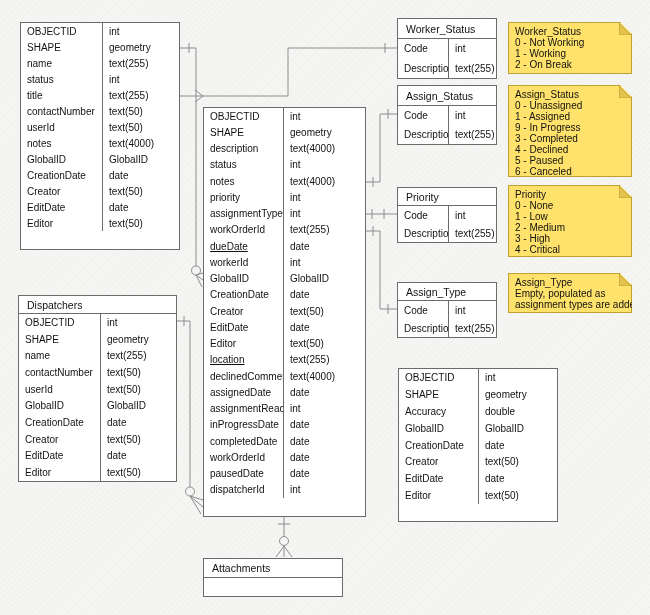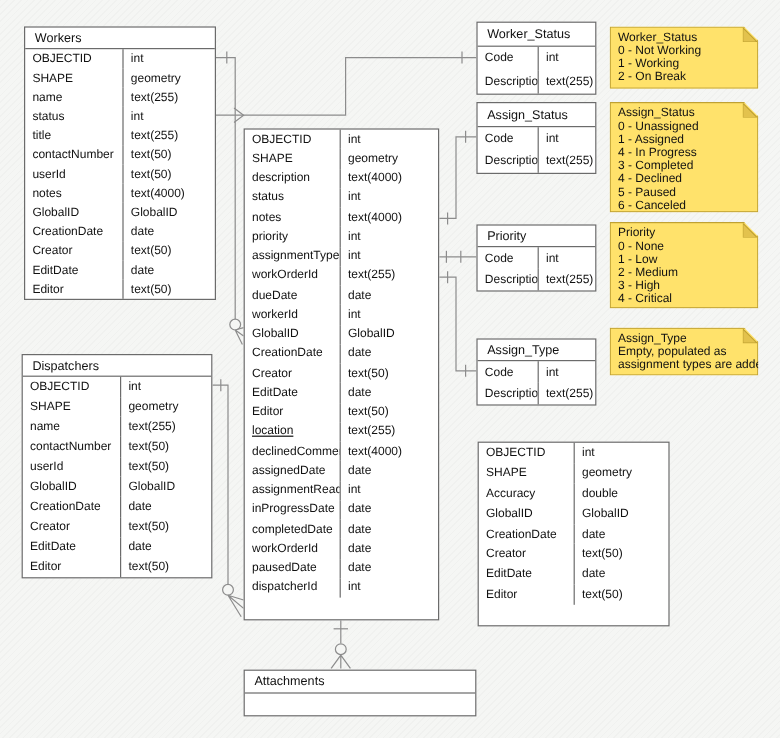--- a/index.html
+++ b/index.html
@@ -110,21 +110,20 @@
       <g>
         <path d="M284,515 V536"></path>
         <line x1="278" y1="524" x2="290" y2="524"></line>
         <circle cx="284" cy="541" r="4.5" fill="#f5f6f4"></circle>
         <path d="M284,546 L276,557 M284,546 L284,557 M284,546 L292,557"></path>
       </g>
     </g>
   </svg>
 
   <div class="er-table" style="left: 20px; top: 22px; width: 160px; height: 228px;">
-      <div class="er-title" style="height: 18px;">Workers</div>
       <div class="er-rows">
         <div class="er-row" style="height: 16px;">
           <div class="er-cell-name" style="width: 82px;">OBJECTID</div>
           <div class="er-cell-type">int</div>
         </div>
         <div class="er-row" style="height: 16px;">
           <div class="er-cell-name" style="width: 82px;">SHAPE</div>
           <div class="er-cell-type">geometry</div>
         </div>
         <div class="er-row" style="height: 16px;">
@@ -246,21 +245,21 @@
         </div>
         <div class="er-row" style="height: 16.25px;">
           <div class="er-cell-name" style="width: 80px;">assignmentType</div>
           <div class="er-cell-type">int</div>
         </div>
         <div class="er-row" style="height: 16.25px;">
           <div class="er-cell-name" style="width: 80px;">workOrderId</div>
           <div class="er-cell-type">text(255)</div>
         </div>
         <div class="er-row" style="height: 16.25px;">
-          <div class="er-cell-name" style="width: 80px;">dueDate</div>
+          <div class="er-cell-name" style="width: 80px; text-decoration: underline;">dueDate</div>
           <div class="er-cell-type">date</div>
         </div>
         <div class="er-row" style="height: 16.25px;">
           <div class="er-cell-name" style="width: 80px;">workerId</div>
           <div class="er-cell-type">int</div>
         </div>
         <div class="er-row" style="height: 16.25px;">
           <div class="er-cell-name" style="width: 80px;">GlobalID</div>
           <div class="er-cell-type">GlobalID</div>
         </div>
@@ -399,21 +398,21 @@
         <div class="er-row" style="height: 16.9px;">
           <div class="er-cell-name" style="width: 80px;">EditDate</div>
           <div class="er-cell-type">date</div>
         </div>
         <div class="er-row" style="height: 16.9px;">
           <div class="er-cell-name" style="width: 80px;">Editor</div>
           <div class="er-cell-type">text(50)</div>
         </div>
       </div>
     </div>
-  <div class="er-table" style="left: 203px; top: 558px; width: 194px; height: 39px;">
+  <div class="er-table" style="left: 203px; top: 558px; width: 140px; height: 39px;">
       <div class="er-title" style="height: 19px;">Attachments</div>
       <div class="er-rows">
         <div class="er-row" style="height: 18px;">
           <div class="er-cell-name no-divider" style="width: 81px;"></div>
           <div class="er-cell-type"></div>
         </div>
       </div>
     </div>
 
   <div class="note" style="left: 508px; top: 22px; width: 124px; height: 52px; background: rgb(255, 226, 107); border-color: rgb(191, 161, 51);">
@@ -422,21 +421,21 @@
       <div class="note-line">1 - Working</div>
       <div class="note-line">2 - On Break</div>
       <svg class="fold" width="12" height="12">
         <path d="M0,0 L12,12 L0,12 Z" fill="#e3c24d" stroke="#bfa133" stroke-width="1"></path>
       </svg>
     </div>
   <div class="note" style="left: 508px; top: 85px; width: 124px; height: 92px; background: rgb(255, 226, 107); border-color: rgb(191, 161, 51);">
       <div class="note-line">Assign_Status</div>
       <div class="note-line">0 - Unassigned</div>
       <div class="note-line">1 - Assigned</div>
-      <div class="note-line">4 - In Progress</div>
+      <div class="note-line">9 - In Progress</div>
       <div class="note-line">3 - Completed</div>
       <div class="note-line">4 - Declined</div>
       <div class="note-line">5 - Paused</div>
       <div class="note-line">6 - Canceled</div>
       <svg class="fold" width="12" height="12">
         <path d="M0,0 L12,12 L0,12 Z" fill="#e3c24d" stroke="#bfa133" stroke-width="1"></path>
       </svg>
     </div>
   <div class="note" style="left: 508px; top: 185px; width: 124px; height: 72px; background: rgb(255, 226, 107); border-color: rgb(191, 161, 51);">
       <div class="note-line">Priority</div>

